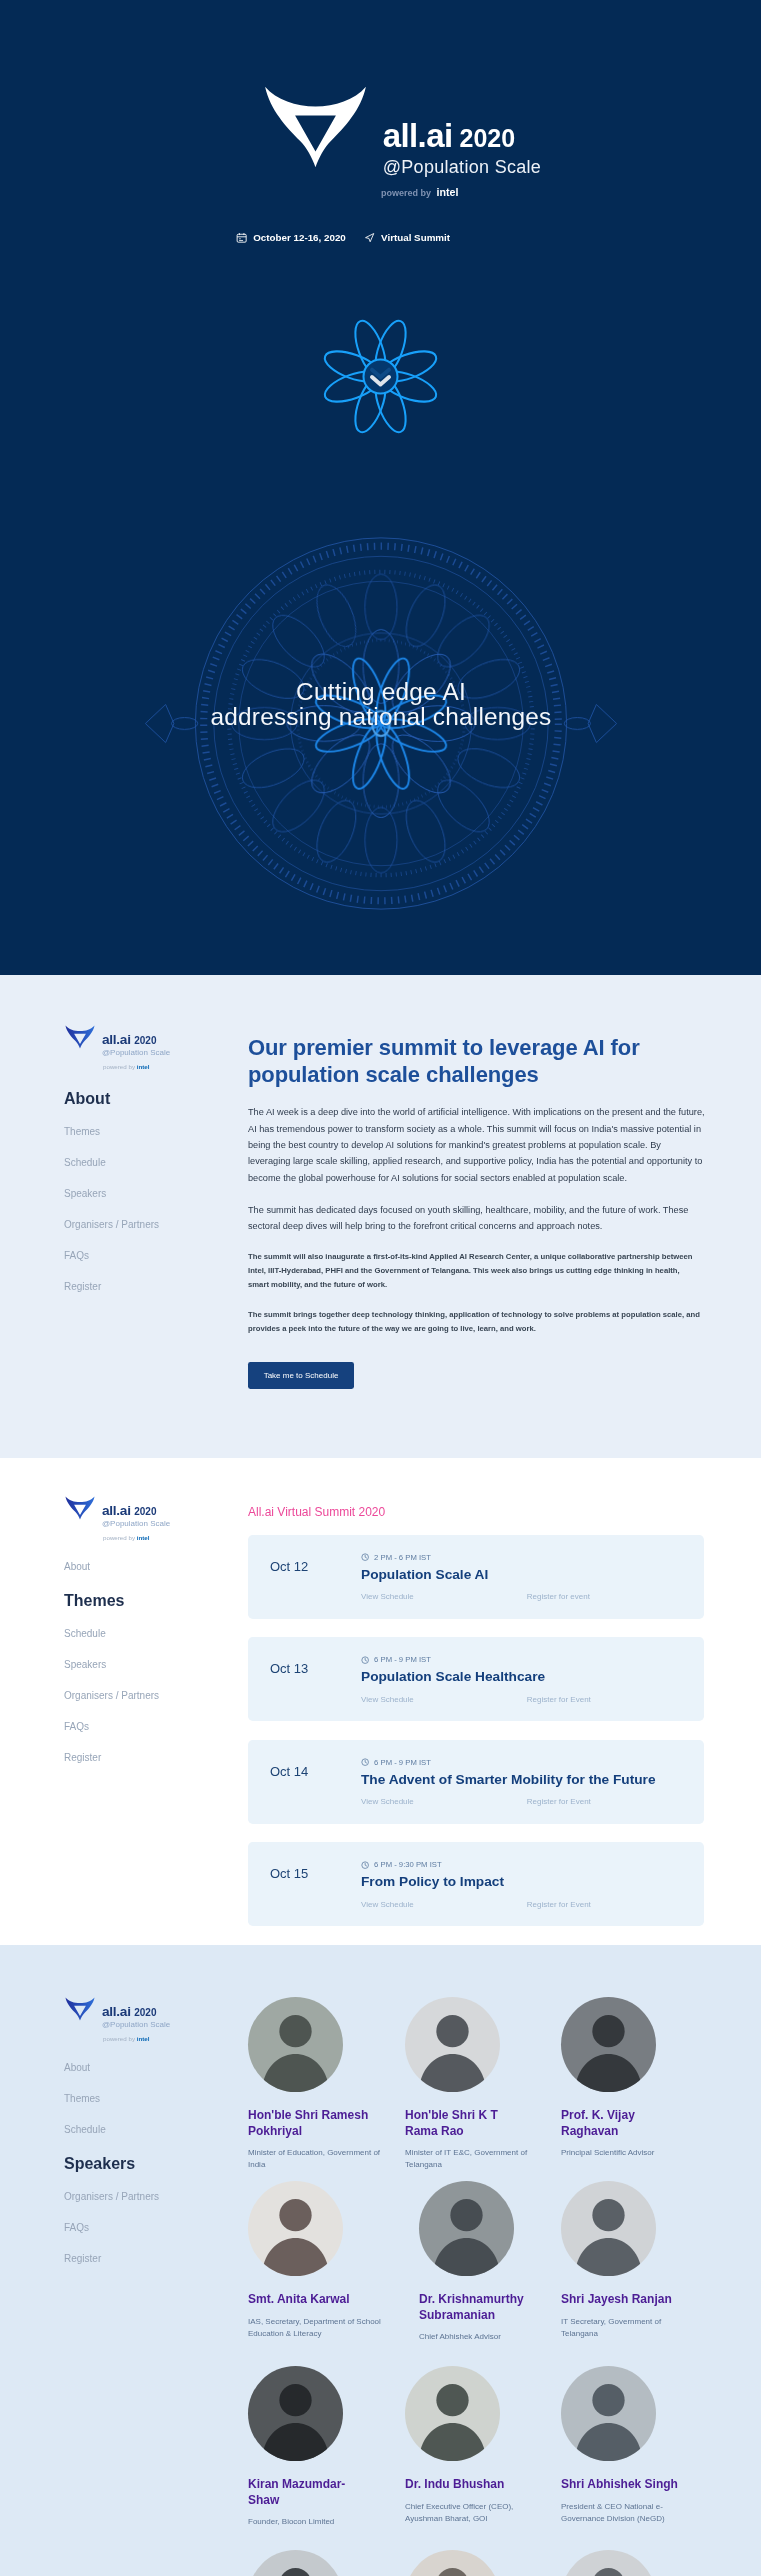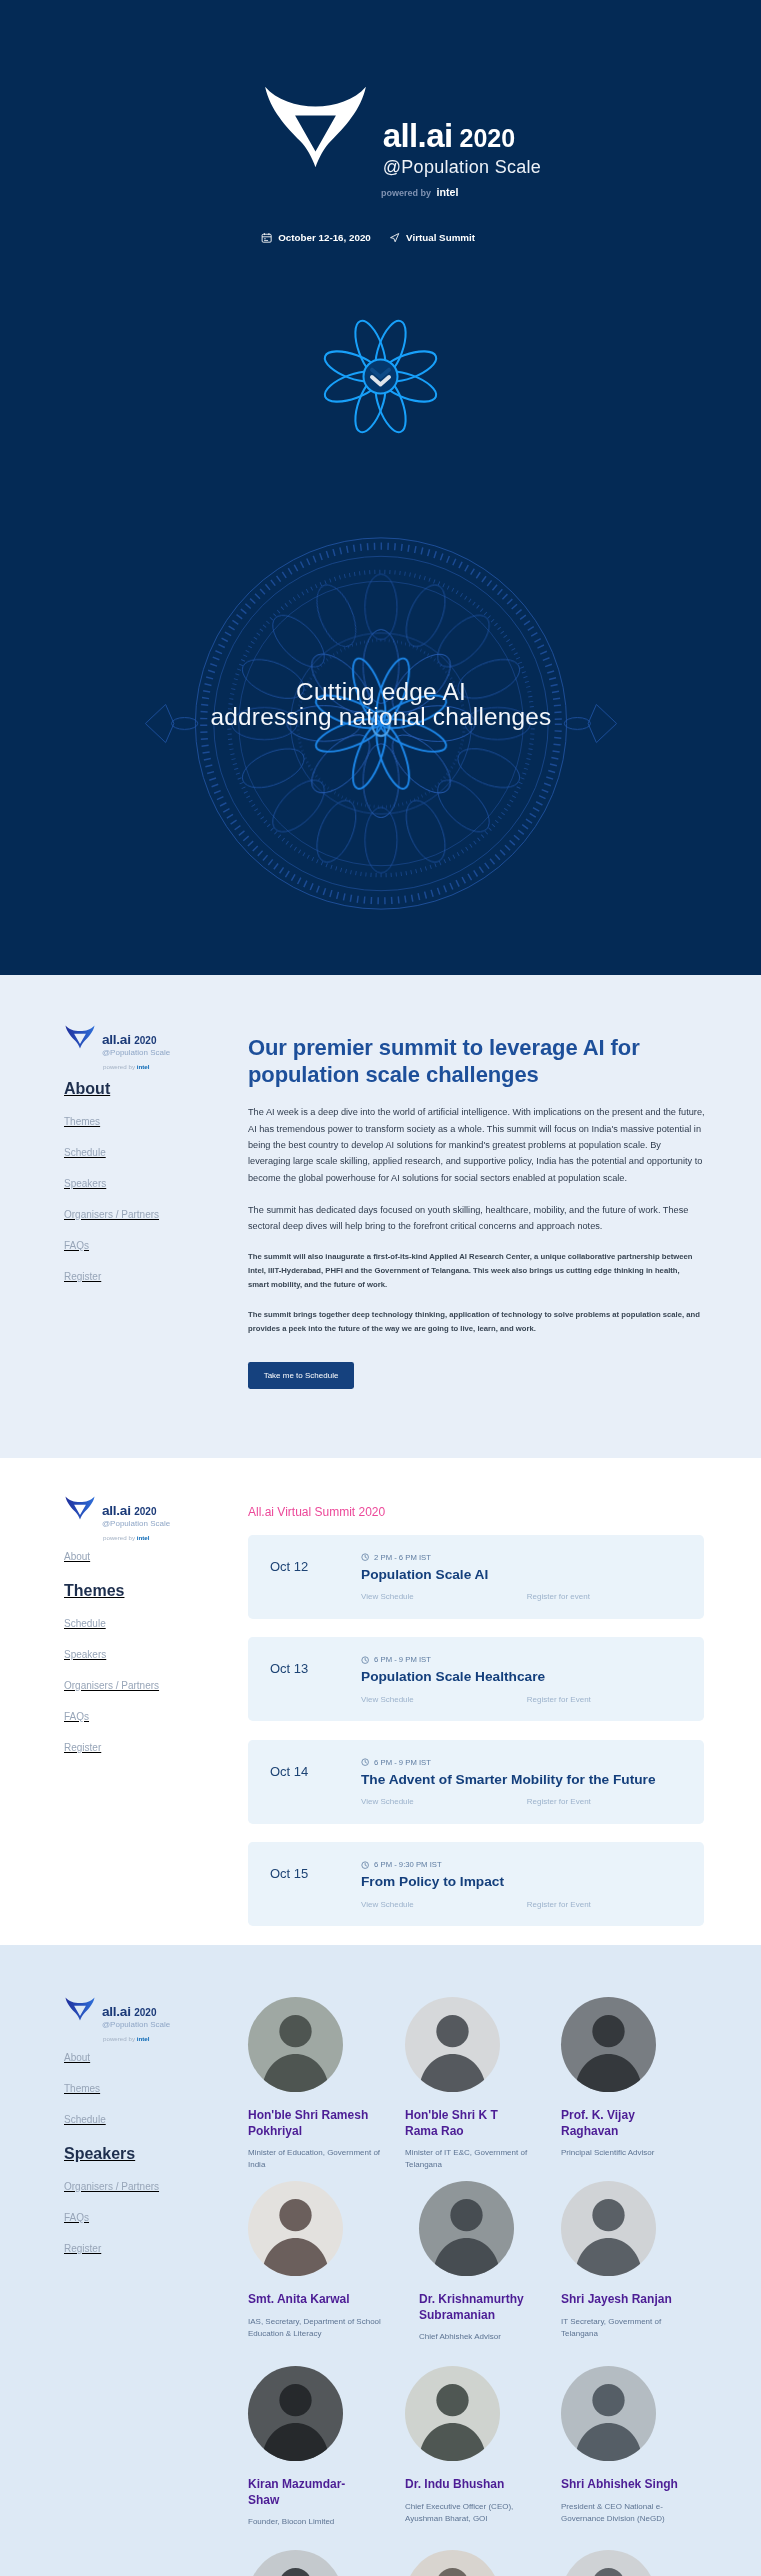--- a/index.html
+++ b/index.html
@@ -10,39 +10,39 @@
   .hero{position:absolute;left:0;top:0;width:762px;height:975px;background:#042a55;}
   .hero-brand{position:absolute;left:259px;top:82px;display:flex;}
   .hero-mark{width:113px;height:90px;}
   .hero-word{margin-left:10.7px;margin-top:35px;}
   .hw-line{display:flex;align-items:baseline;color:#fff;}
   .hw-main{font-size:33px;font-weight:800;letter-spacing:-0.6px;}
   .hw-year{font-size:25px;font-weight:800;margin-left:7.1px;}
   .hw-tag{font-size:18px;color:#eef2f8;margin-top:2.4px;letter-spacing:0.3px;}
   .hero-powered{position:absolute;left:381px;top:186px;font-size:9px;color:#7f92b2;font-weight:600;}
   .hero-powered b{color:#ffffff;font-size:10.7px;font-weight:700;margin-left:5.4px;}
-  .hero-meta{position:absolute;left:0;top:232px;width:686px;display:flex;justify-content:center;gap:18px;margin-left:25px;}
+  .hero-meta{position:absolute;left:0;top:232px;width:686px;display:flex;justify-content:center;gap:18px;}
   .meta-item{display:flex;align-items:center;gap:6px;color:#fff;font-size:9.8px;font-weight:600;}
   .atom-wrap{position:absolute;left:321px;top:317px;width:119px;height:125px;}
   .mandala-wrap{position:absolute;left:143px;top:524px;width:476px;height:399px;}
   .tagline{position:absolute;left:0;top:680px;width:762px;text-align:center;color:#f4f7fb;
            font-size:24.4px;font-weight:300;line-height:1.02;letter-spacing:0.2px;}
 
   
   .side{position:absolute;left:64px;width:149px;}
   .side-logo{display:flex;align-items:flex-start;}
   .side-mark{width:32px;height:26px;flex:0 0 auto;}
   .side-word{margin-left:6px;margin-top:8.3px;}
   .sw-line{display:flex;align-items:baseline;color:#1b3a78;}
   .sw-main{font-size:13.7px;font-weight:800;letter-spacing:-0.3px;}
   .sw-year{font-size:10px;font-weight:800;margin-left:3.6px;}
   .sw-tag{font-size:8px;color:#8fa6c6;margin-top:1.2px;font-weight:500;}
   .side-powered{margin:5.4px 0 0 39px;font-size:6.2px;color:#a3b1c4;}
   .side-powered b{color:#0a68b5;font-weight:700;}
-  .side-nav{margin-top:10px;text-decoration:underline;}
+  .side-nav{margin-top:20px;}
   .ni{font-size:10px;color:#97a5b8;margin-bottom:20px;cursor:pointer;}
   .ni.active{font-size:16px;color:#1e2f4e;font-weight:600;margin:3.6px 0 18px;}
 
   
   .about{position:absolute;left:0;top:975px;width:762px;height:483px;background:#e8eff8;}
   .main{position:absolute;left:248px;width:458px;}
   .about-heading{font-size:22px;font-weight:700;color:#1d4f9a;width:424px;
                  line-height:1.22;letter-spacing:-0.1px;margin:0;}
   .para-lg{font-size:9.2px;line-height:1.78;color:#2e3b4d;margin:15.5px 0 0;width:457px;}
   .para-sm{font-size:7.7px;line-height:1.85;color:#394654;margin:15.5px 0 0;width:452px;font-weight:bold;}

